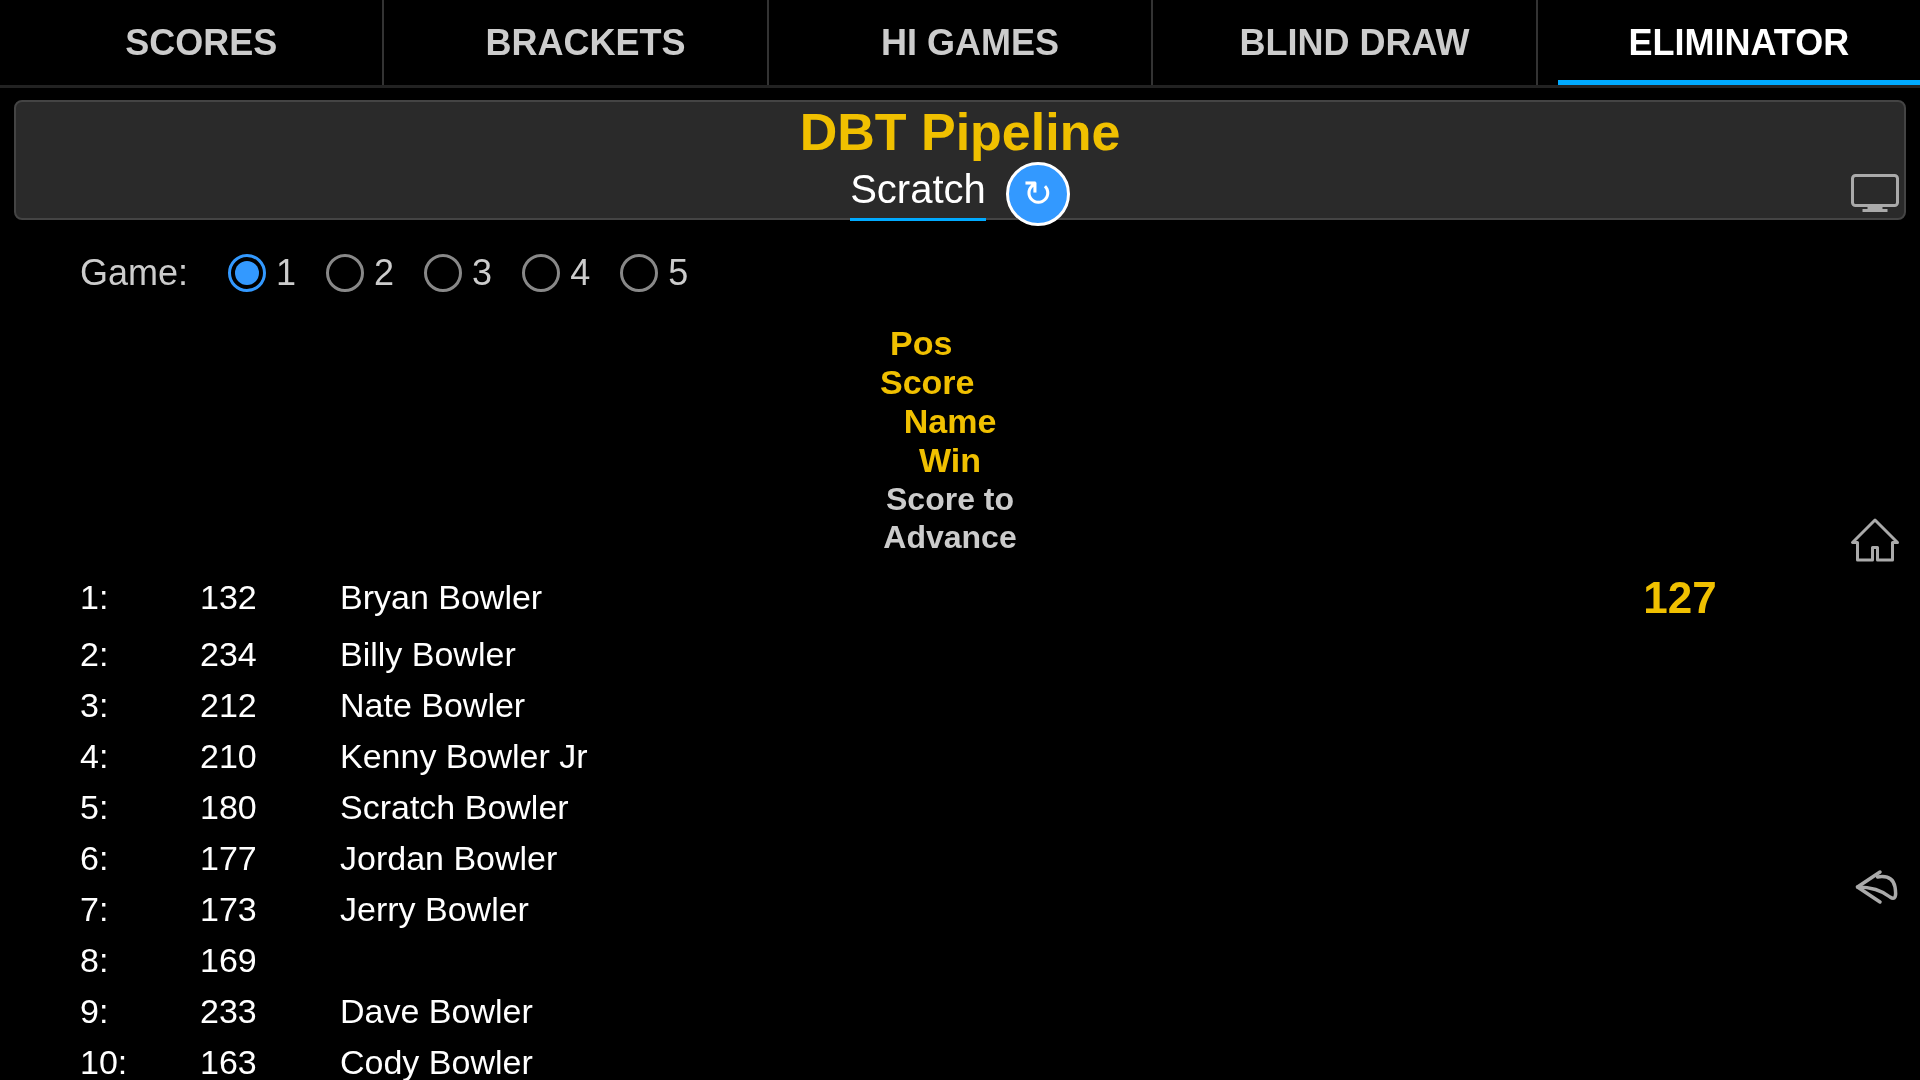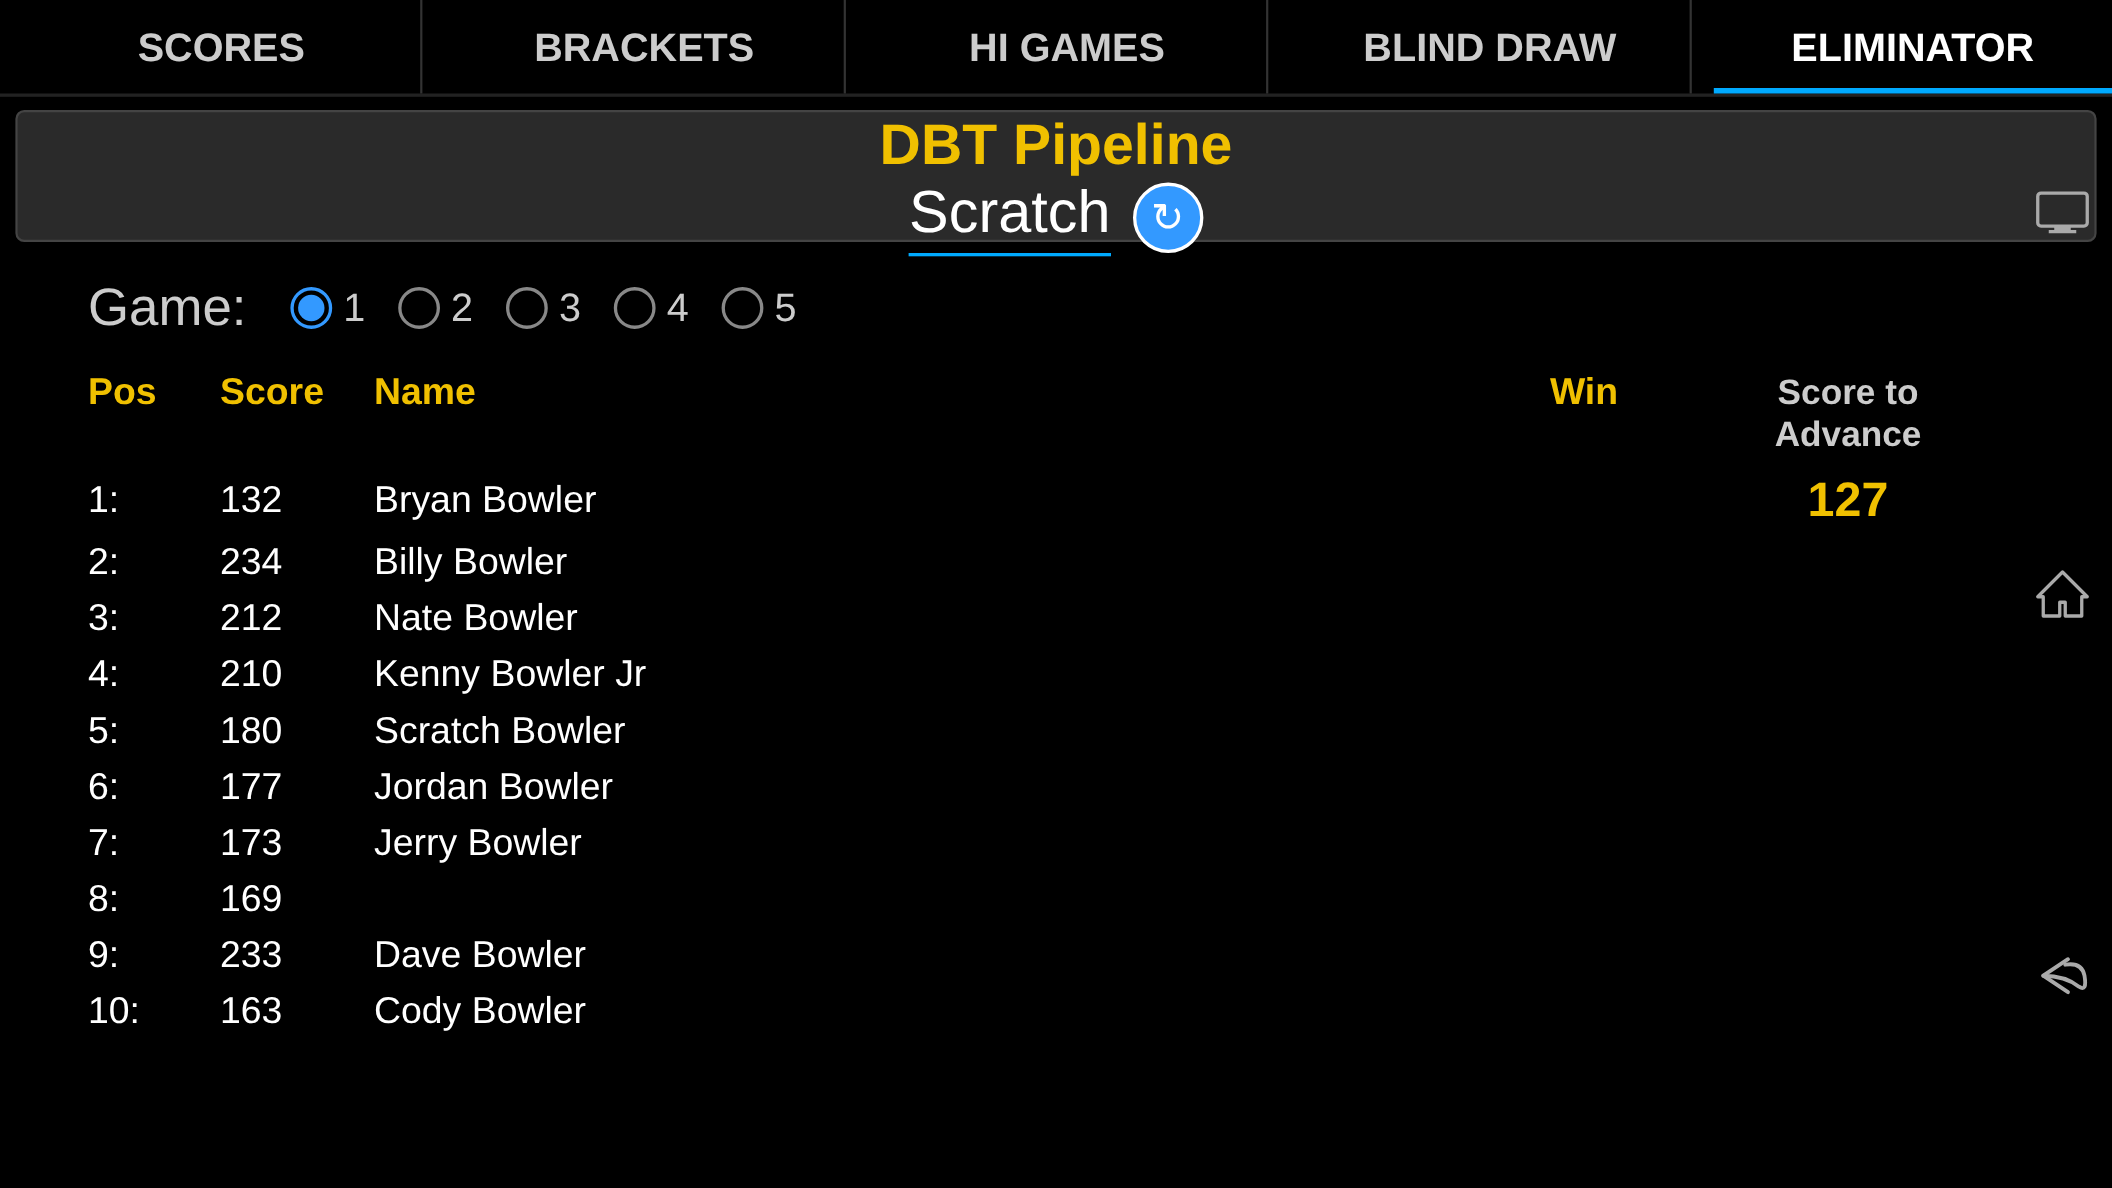--- a/index.html
+++ b/index.html
@@ -74,21 +74,21 @@
       color: #f0c000;
     }
 
     .scratch-area {
       display: flex;
       align-items: center;
       gap: 20px;
     }
 
     .scratch-label {
-      font-size: 54px;
+      font-size: 40px;
       color: #fff;
       font-weight: normal;
       padding-bottom: 6px;
       border-bottom: 3px solid #00aaff;
     }
 
     .refresh-btn {
       width: 64px;
       height: 64px;
       background: #3399ff;
@@ -134,21 +134,21 @@
     
     .game-selector {
       display: flex;
       align-items: center;
       padding: 20px 0 20px 80px;
       gap: 30px;
       font-size: 36px;
     }
 
     .game-label {
-      font-size: 48px;
+      font-size: 36px;
       color: #ccc;
       margin-right: 10px;
     }
 
     .radio-option {
       display: flex;
       align-items: center;
       gap: 10px;
       cursor: pointer;
       font-size: 36px;
@@ -178,24 +178,26 @@
       background: #3399ff;
     }
 
     
     .table-area {
       padding: 10px 100px 10px 80px;
     }
 
     .table-header {
       display: flex;
+      align-items: center;
       padding: 0 0 10px 0;
       font-size: 34px;
       font-weight: bold;
       color: #f0c000;
+      flex-direction: column;
     }
 
     .col-pos { width: 120px; }
     .col-score { width: 140px; }
     .col-name { flex: 1; }
     .col-win { width: 200px; text-align: center; }
     .col-advance {
       width: 280px;
       text-align: center;
       color: #ccc;

